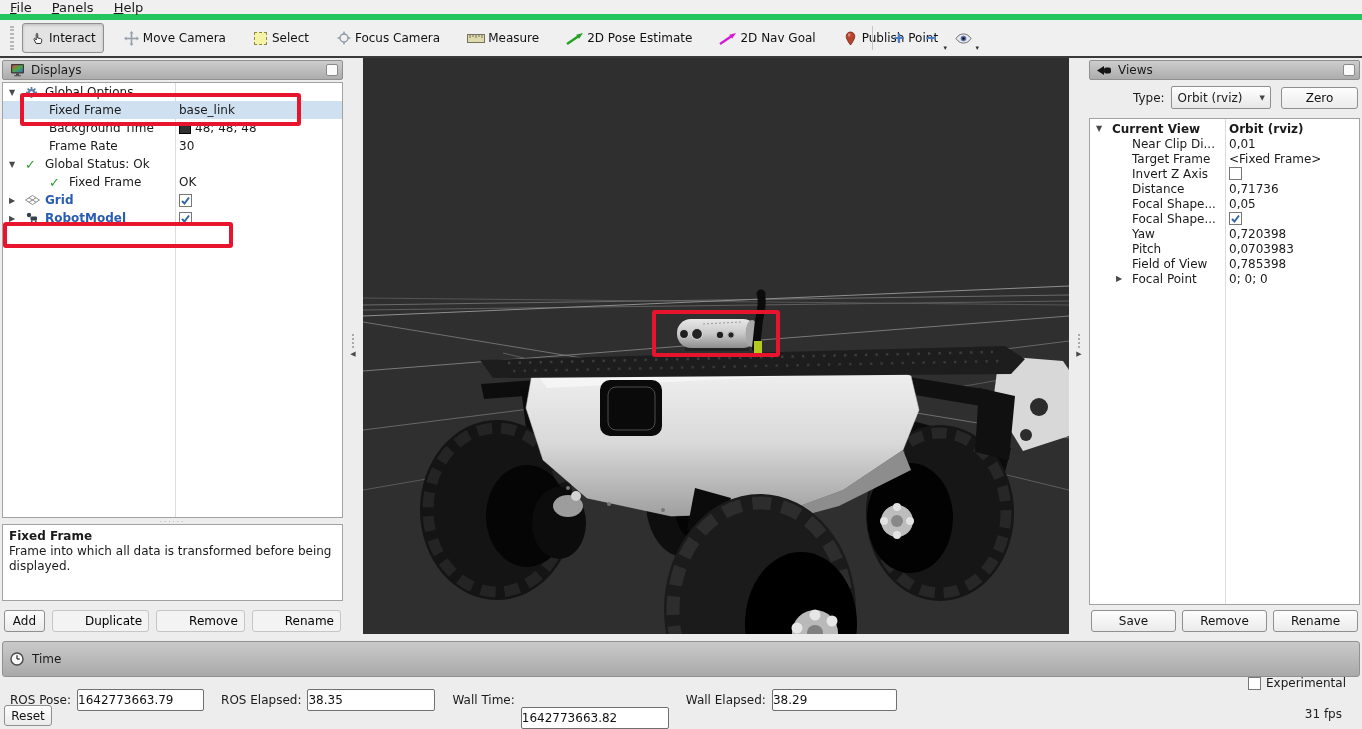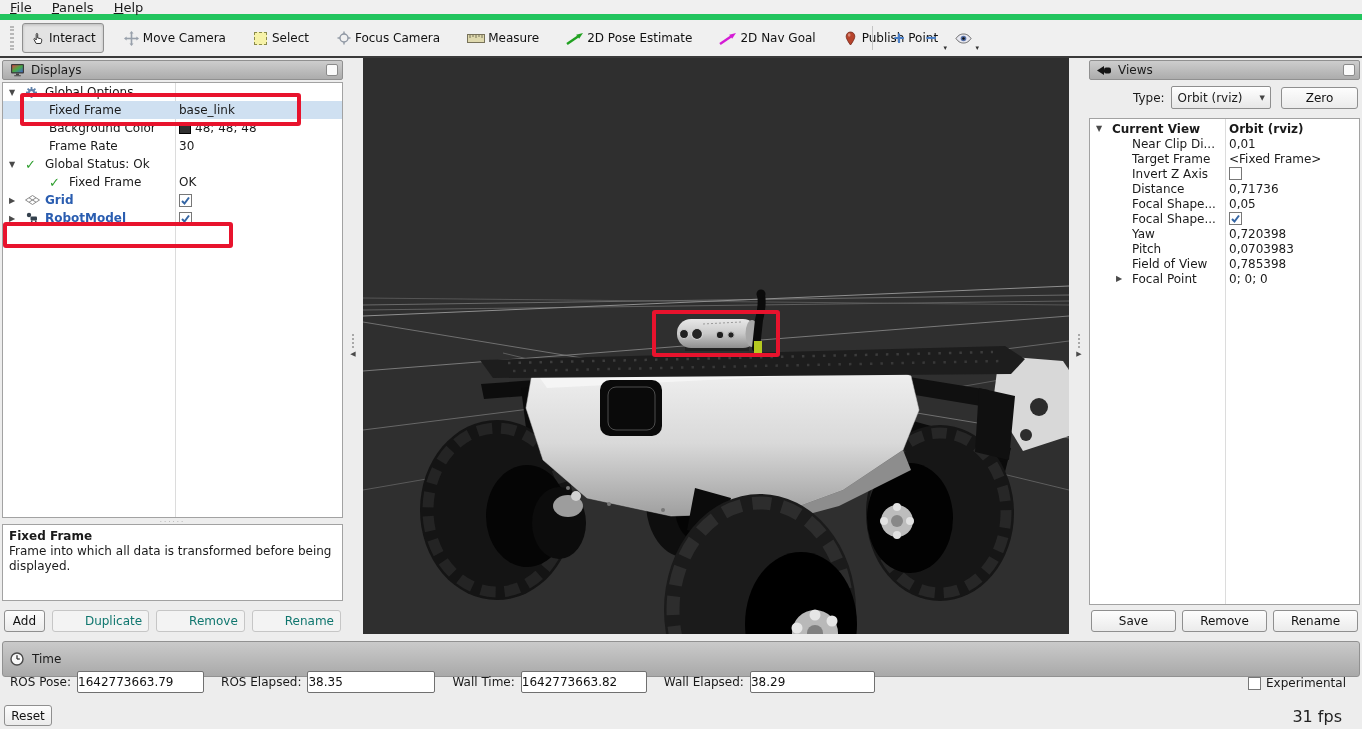--- a/index.html
+++ b/index.html
@@ -68,21 +68,21 @@
   .greencheck { color:#2e9e2e; font-weight:bold; font-size:13px; }
 
   .tree-splitter { position:absolute; top:459px; left:0; right:0; text-align:center; font-size:7px;
     color:#999; letter-spacing:2px; line-height:6px; }
   .descbox { position:absolute; top:464px; left:0; right:0; height:77px; background:#fff;
     border:1px solid #a2a2a2; font-size:12px; padding:4px 6px; line-height:15px; }
   .descbox b { display:block; }
   .btnrow { position:absolute; bottom:2px; left:2px; right:2px; display:flex; gap:7px; }
   .qbtn { flex:1; height:22px; background:linear-gradient(#fdfdfd,#ebebeb); border:1px solid #8f8f8f;
     border-radius:3px; font-family:inherit; font-size:12px; color:#111; }
-  .qbtn:disabled { color:#0f766e; border-color:#c6c6c6; background:#f3f3f3;padding-left:32px; }
+  .qbtn:disabled { color:#000000; border-color:#c6c6c6; background:#f3f3f3;padding-left:32px; }
 
   .typerow { position:absolute; top:26px; left:4px; right:2px; height:23px; display:flex; align-items:center; font-size:12px;margin-left:40px; }
   .typelabel { margin-right:6px; }
   .combo { width:139px; height:23px; background:linear-gradient(#ffffff,#e7e7e7); border:1px solid #8f8f8f;
     border-radius:2px; display:flex; align-items:center; padding-left:6px; position:relative; }
   .combo-arrow { position:absolute; right:5px; font-size:7px; color:#444; }
   .zero-btn { flex:none; width:77px; margin-left:10px; }
   .views .btnrow { gap:6px; }
 
   
@@ -97,24 +97,24 @@
 
   
   .timepanel { position:absolute; left:0; top:638px; width:1362px; height:91px; background:#ededed; }
   .time-header { position:absolute; left:2px; right:2px; top:3px; height:36px;
     background:linear-gradient(#cacaca,#a9a9a9); border:1px solid #919191; border-radius:3px;
     display:flex; align-items:center; gap:7px; padding-left:6px; font-size:12px; }
   .timefields { position:absolute; left:10px; top:33px; display:flex; align-items:center; font-size:12px; }
   .tf-label { margin-right:6px; }
   .tf-input { height:22px; border:1px solid #707070; border-radius:2px; background:#fff; color:#111;
     font-family:inherit; font-size:12px; padding:0 0; margin-right:17px; }
-  .tfw0 { width:127px; } .tfw1 { width:128px; } .tfw2 { width:126px; } .tfw3 { width:125px; }
+  .tfw0 { width:127px; } .tfw1 { width:128px; } .tfw2 { width:148px;margin-top:36px; } .tfw3 { width:125px; }
   .exp-check { position:absolute; right:16px; top:38px; display:flex; align-items:center; gap:5px; font-size:12px; }
   .reset-btn { position:absolute; left:4px; top:67px; width:48px; flex:none; height:21px; }
-  .fps { position:absolute; right:20px; top:69px; font-size:16px; color:#222;text-align:right; }
+  .fps { position:absolute; right:20px; top:69px; font-size:12px; color:#222;text-align:right; }
 
   
   .ann { position:absolute; border:4px solid #e8132d; border-radius:3px; z-index:60; pointer-events:none; }
   #ann-fixed-frame { left:20px; top:93px; width:281px; height:33px; }
   #ann-robotmodel { left:3px; top:222px; width:230px; height:26px; }
   #ann-sensor { left:652px; top:310px; width:128px; height:47px; }
 </style>
 </head>
 <body>
 
@@ -280,21 +280,21 @@
           </div>
           <div class="trow selected">
             <span class="sp2"></span>
             <span class="lbl">Fixed Frame</span>
             <span class="val">
               <span>base_link</span>
             </span>
           </div>
           <div class="trow">
             <span class="sp2"></span>
-            <span class="lbl">Background Color</span>
+            <span class="lbl">Background Time</span>
             <span class="val">
               <span class="swatch"></span>
               <span>48; 48; 48</span>
             </span>
           </div>
           <div class="trow">
             <span class="sp2"></span>
             <span class="lbl">Frame Rate</span>
             <span class="val">
               <span>30</span>

